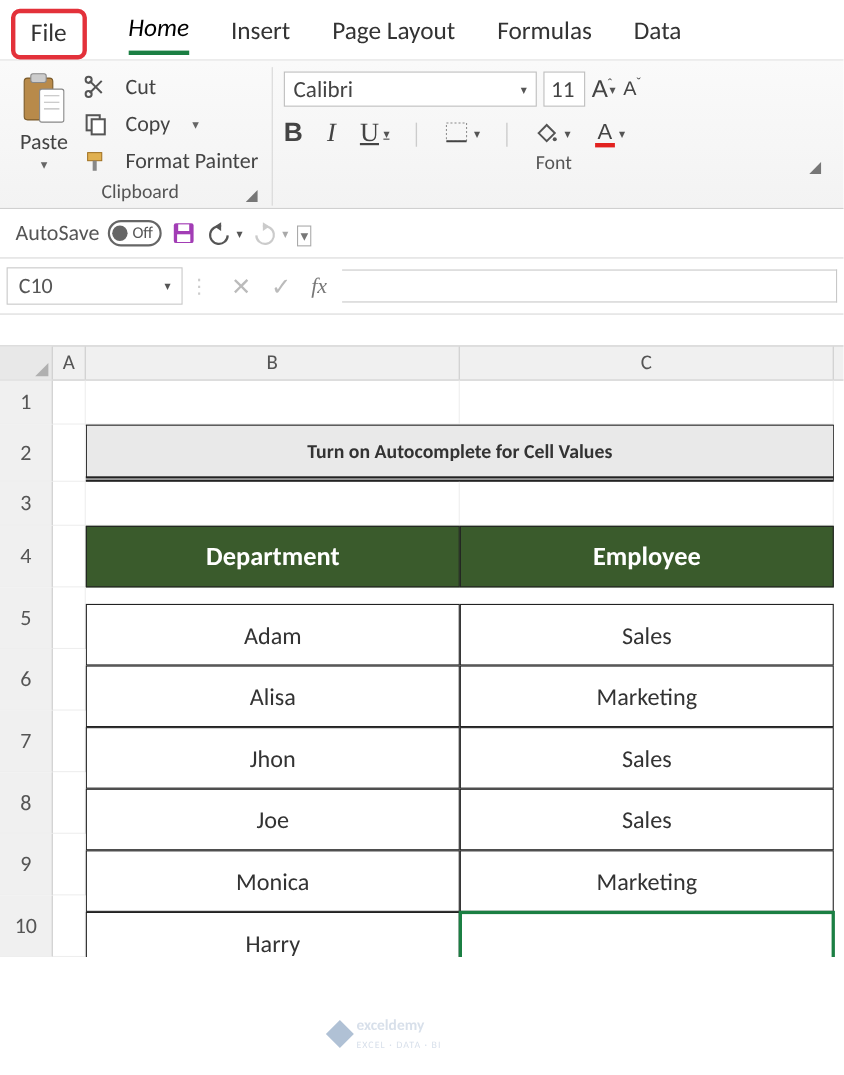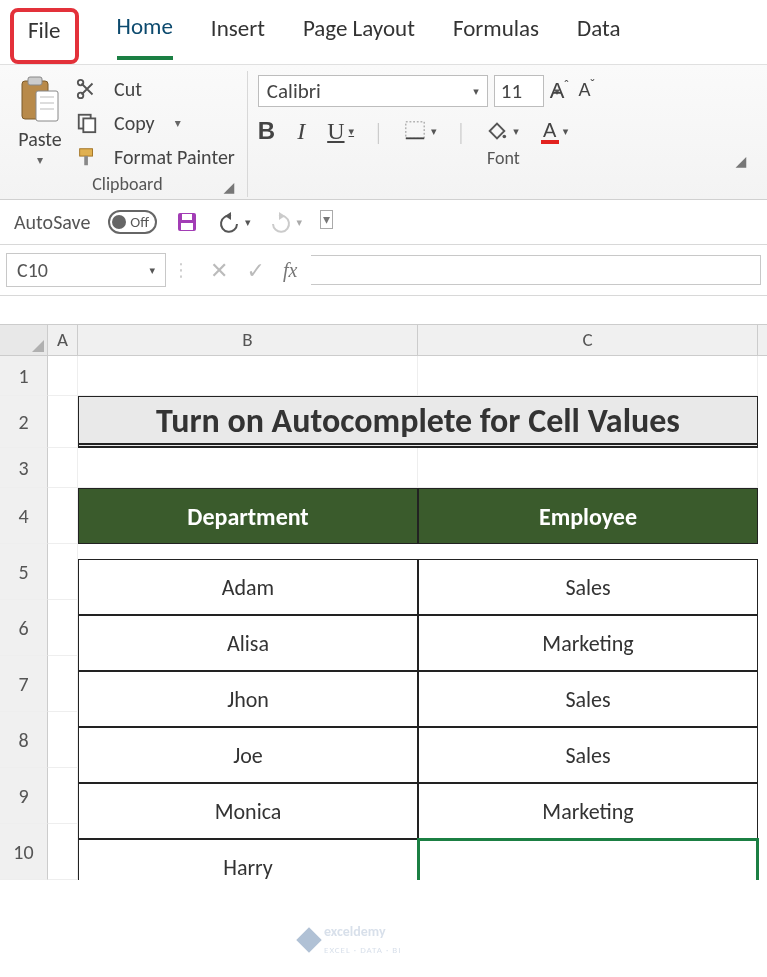--- a/index.html
+++ b/index.html
@@ -12,29 +12,30 @@
   }
   
   .ribbon-tabs {
     display: flex;
     align-items: center;
     padding: 8px 10px 0 10px;
     gap: 38px;
     font-size: 23px;
     color: #333;
   }
-  .ribbon-tabs .tab { cursor: pointer; padding-bottom: 16px; }
+  .ribbon-tabs .tab { cursor: pointer; padding-bottom: 6px; }
   .tab-file {
     border: 4px solid #e3313a;
     border-radius: 8px;
     padding: 4px 14px 4px 14px;
   }
   .tab-active {
-    color: #0c4a6e;
+    color: #000000;
     border-bottom: 4px solid #1b7f43;
+    font-style: italic;
   }
   
   .ribbon-body {
     background: #f5f5f5;
     background: linear-gradient(#fafafa, #f3f3f3);
     border-top: 1px solid #e0e0e0;
     border-bottom: 1px solid #d0d0d0;
     display: flex;
     padding: 6px 8px 2px 8px;
     font-size: 20px;
@@ -104,21 +105,21 @@
     width: 230px;
     display: flex;
     justify-content: space-between;
     align-items: center;
     font-size: 21px;
   }
   .font-size-box {
     border: 1px solid #bdbdbd;
     background: #fff;
     padding: 2px 6px;
-    width: 50px;
+    width: 38px;
     display: flex;
     justify-content: space-between;
     align-items: center;
     font-size: 21px;
     gap: 32px;
   }
   .chev-sm { font-size: 11px; color: #555; }
   .format-row {
     display: flex;
     align-items: center;
@@ -135,22 +136,22 @@
   .grow-icon { font-family: Arial, sans-serif; position: relative; font-size: 22px; }
   .grow-icon .sup { font-size: 12px; vertical-align: super; }
   .border-icon, .fill-icon, .color-icon {
     width: 24px; height: 22px; display:inline-block;
   }
   .font-color-wrap { display:flex; flex-direction:column; align-items:center; }
   .font-color-underline { width: 18px; height: 4px; background:#e2221f; margin-top:-2px;}
   
   .qat {
     display: flex;
-    align-items: flex-start;
-    gap: 18px;
+    align-items: flex-end;
+    gap: 8px;
     padding: 10px 14px;
     font-size: 20px;
     border-bottom: 1px solid #d8d8d8;
     color: #555;
   }
   .autosave-toggle {
     display: inline-flex;
     align-items: center;
     border: 2px solid #666;
     border-radius: 12px;
@@ -260,21 +261,21 @@
   .h-short { height: 40px; }
   .h-title { height: 52px; }
   .h-data { height: 56px; }
   .row-head.h-short{height:40px;line-height:40px;}
   .row-head.h-title{height:52px;line-height:52px;}
   .row-head.h-data{height:56px;line-height:56px;}
   
   .title-cell {
     background:#e9e9e9;
     font-weight: bold;
-    font-size: 34px;
+    font-size: 18px;
     display:flex;align-items:center;justify-content:center;
     width: 680px;
     border-top: 1px solid #222;
     border-left: 1px solid #222;
     border-right: 1px solid #222;
     border-bottom: 5px double #222;
   }
   
   .tbl-head-cell {
     background: #3a5b2c;

